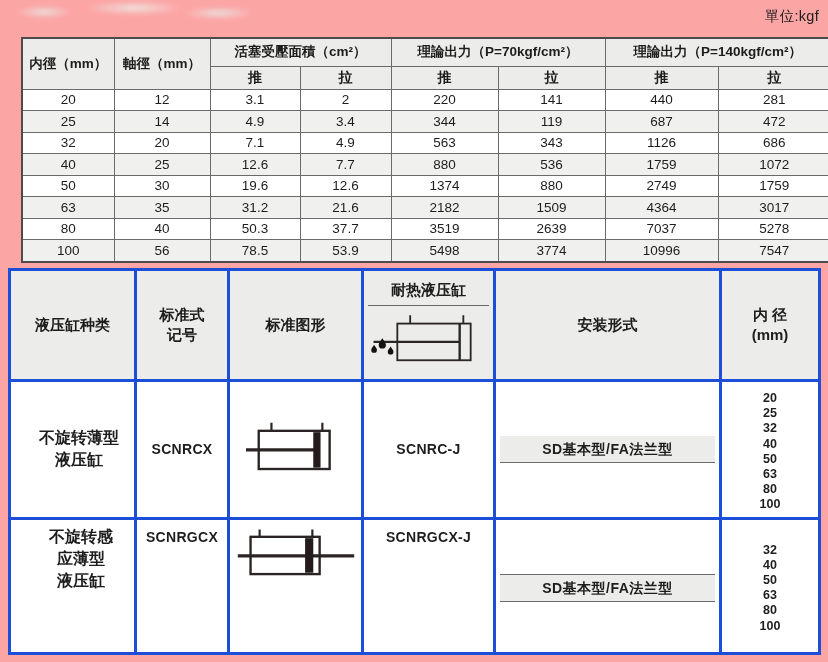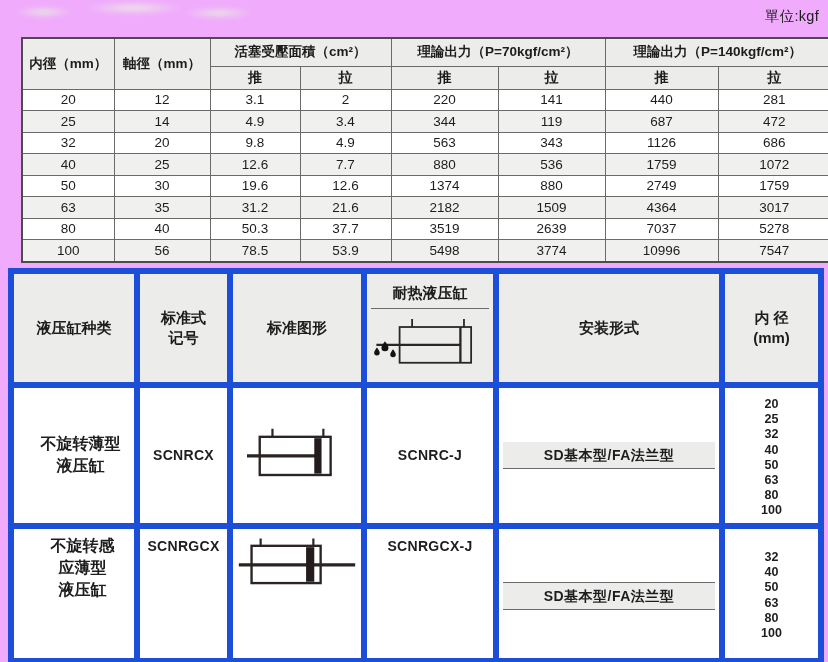--- a/index.html
+++ b/index.html
@@ -1,21 +1,21 @@
 <!DOCTYPE html>
 <html><head>
 <meta charset="utf-8">
 <style>
   html,body{margin:0;padding:0;}
   body{
     width:828px;height:662px;background:#ffffff;position:relative;overflow:hidden;
     font-family:"Liberation Sans","DejaVu Sans",sans-serif;color:#1d1d1d;
     -webkit-font-smoothing:antialiased;
   }
-  .page{position:absolute;inset:0;background:#f0abfc;text-decoration:underline;}
+  .page{position:absolute;inset:0;background:#fca5a5;text-decoration:underline;}
 
   
   .smudge{
     position:absolute;left:14px;top:0;width:240px;height:22px;
     background:
       radial-gradient(ellipse 40px 9px at 30px 12px,#e9e7e2 0%,transparent 70%),
       radial-gradient(ellipse 70px 10px at 120px 8px,#eceae5 0%,transparent 70%),
       radial-gradient(ellipse 50px 9px at 205px 13px,#e9e7e2 0%,transparent 70%);
     filter:blur(2px);opacity:.9;
   }
@@ -37,21 +37,21 @@
   .force .grp{height:28px;font-size:14px;}
   .force .sub th{height:22px;font-size:14px;}
   .force td{height:20.5px;font-size:13.5px;font-weight:400;background:#ffffff;}
   .force tr.alt td{background:#f0f0ee;}
 
   
   .model{
     position:absolute;left:8px;top:268px;width:810px;
     border:2px solid #4c4c4c;
   }
-  .model th,.model td{border:6px solid #1d4ed8;padding:4px;text-align:center;vertical-align:middle;}
+  .model th,.model td{border:3px solid #1d4ed8;padding:4px;text-align:center;vertical-align:middle;}
   .model th{background:#ececea;font-weight:600;font-size:15px;line-height:1.35;}
   .model .hrow{height:100px;}
   .model .r1{height:129px;}
   .model .r2{height:135px;}
   .model td{background:#ffffff;font-size:14px;}
 
   .type-cell{text-align:left;margin-top:13px;}
   .type-lines{padding-left:13px;font-size:16px;font-weight:600;line-height:1.4;}
   .code-cell,.heatcode-cell{font-weight:600;font-size:14px;letter-spacing:.3px;}
 
@@ -135,21 +135,21 @@
           <td>4.9</td>
           <td>3.4</td>
           <td>344</td>
           <td>119</td>
           <td>687</td>
           <td>472</td>
         </tr>
         <tr>
           <td>32</td>
           <td>20</td>
-          <td>9.8</td>
+          <td>7.1</td>
           <td>4.9</td>
           <td>563</td>
           <td>343</td>
           <td>1126</td>
           <td>686</td>
         </tr>
         <tr class="alt">
           <td>40</td>
           <td>25</td>
           <td>12.6</td>

